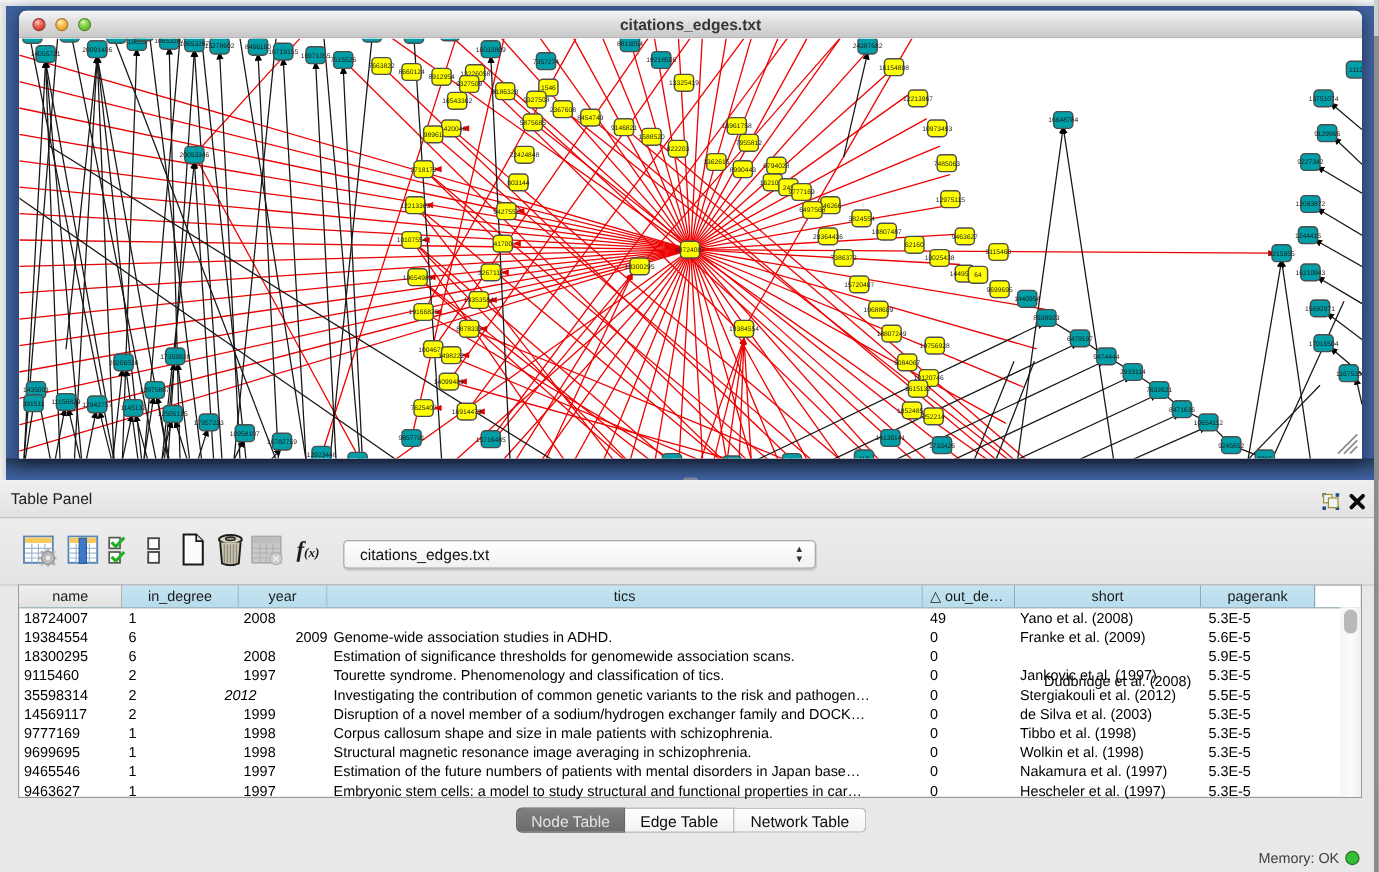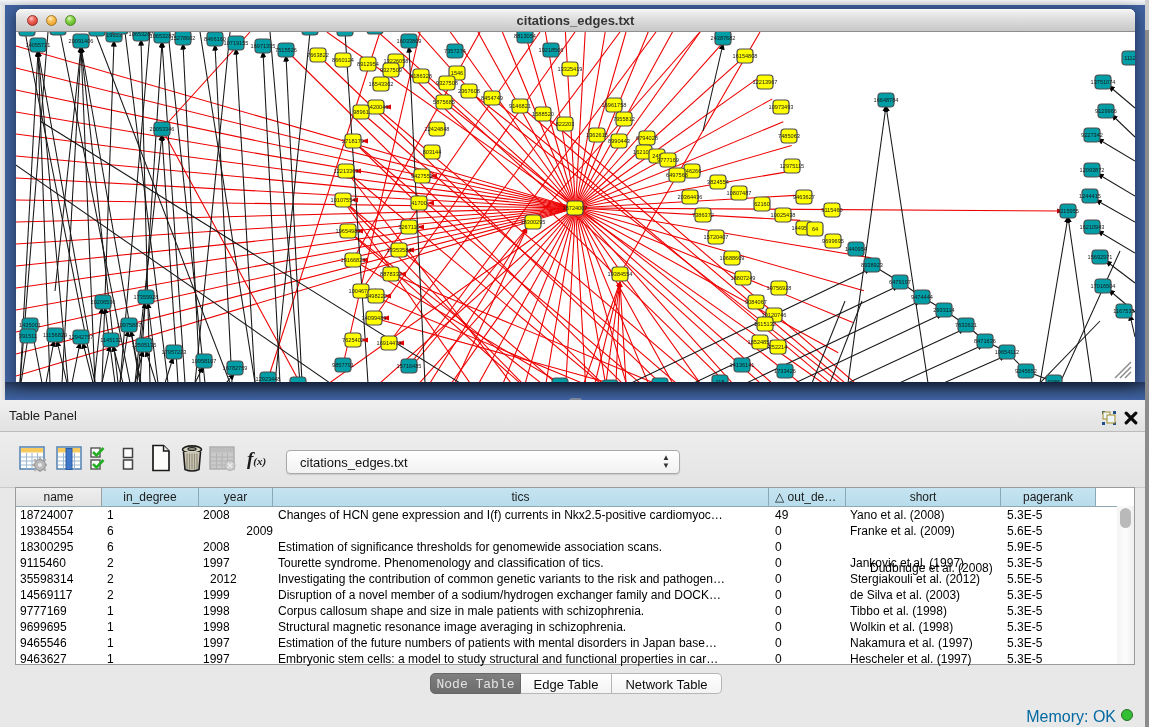--- a/index.html
+++ b/index.html
@@ -43,24 +43,24 @@
 .hg{background:linear-gradient(#efefef,#e2e2e2);border-right:1px solid #9e9e9e;}
 #hdrline{position:absolute;left:0;top:18px;width:1118px;height:1px;background:#8fa9b5;}
 .row{position:absolute;left:0;width:1100px;height:16px;font-size:12px;color:#000;white-space:nowrap;}
 .c{position:absolute;top:1px;overflow:hidden;}
 #vsb{position:absolute;left:1101px;top:18px;width:17px;height:158px;background:linear-gradient(90deg,#f4f4f4,#fcfcfc 50%,#efefef);}
 #vsb .thumb{position:absolute;left:3px;top:2px;width:11px;height:20px;border-radius:6px;background:#b9b9b9;}
 
 #tabs{left:430px;top:273px;height:21px;font-size:13px;}
 .tab{position:absolute;top:0;height:21px;line-height:21px;text-align:center;box-sizing:border-box;}
 #tab1{left:0;width:91px;background:linear-gradient(#7f7f7f,#6c6c6c);color:#e4e4e4;
- border:1px solid #676767;border-radius:5px 0 0 5px;font-family:Liberation Mono, monospace;}
+ border:1px solid #676767;border-radius:5px 0 0 5px;}
 #tab2{left:91px;width:91px;background:linear-gradient(#ffffff,#f3f3f3);color:#0c0c0c;border:1px solid #b6b6b6;border-left:none;}
 #tab3{left:182px;width:110px;background:linear-gradient(#ffffff,#f3f3f3);color:#0c0c0c;border:1px solid #b6b6b6;border-left:none;border-radius:0 5px 5px 0;}
-#mem{left:1016px;top:308px;width:100px;text-align:right;font-size:16px;color:#0369a1;}
+#mem{left:1016px;top:308px;width:100px;text-align:right;font-size:12px;color:#404040;}
 #memdot{left:1121px;top:309px;width:12px;height:12px;border-radius:50%;background:#33bf33;border:1.5px solid #2a6d2a;box-sizing:border-box;}
 </style></head><body>
 <div class="abs" id="desk"></div>
 <div class="abs" id="topstrip"></div>
 <div class="abs" id="leftstrip"></div>
 <div class="abs" id="underwin"></div>
 <div class="abs" style="left:569px;top:398px;width:13px;height:5px;border-radius:3px 3px 0 0;background:#9a9a9a;opacity:0.7;"></div>
 <div class="abs" id="win">
   <div class="abs" id="titlebar">
       <div class="ttl">citations_edges.txt</div>
@@ -962,29 +962,29 @@
 <div class="hc" style="left:183px;width:74px;">year</div>
 <div class="hc" style="left:257px;width:496px;">tics</div>
 <div class="hc" style="left:753px;width:77px;text-align:left;padding-left:6px;">△ out_de…</div>
 <div class="hc" style="left:830px;width:155px;">short</div>
 <div class="hc" style="left:985px;width:95px;">pagerank</div>
 <div id="hdrline"></div>
 <div class="row" style="top:19px;">
         <span class="c" style="left:4px;width:80px;">18724007</span>
         <span class="c" style="left:91px;width:90px;">1</span>
         <span class="c" style="left:187px;width:70px;">2008</span>
-        <span class="c" style="left:262px;width:492px;">Changes of HCN gene expression and I(f) currents in Nkx2.5-positive cardiomyoc…</span>
         <span class="c" style="left:759px;width:70px;">49</span>
         <span class="c" style="left:834px;width:150px;">Yano et al. (2008)</span>
         <span class="c" style="left:991px;width:90px;">5.3E-5</span>
       </div>
 <div class="row" style="top:35px;">
         <span class="c" style="left:4px;width:80px;">19384554</span>
         <span class="c" style="left:91px;width:90px;">6</span>
         <span class="c" style="left:187px;width:70px;text-align:right;">2009</span>
+        <span class="c" style="left:262px;width:492px;">Genome-wide association studies in ADHD.</span>
         <span class="c" style="left:759px;width:70px;">0</span>
         <span class="c" style="left:834px;width:150px;">Franke et al. (2009)</span>
         <span class="c" style="left:991px;width:90px;">5.6E-5</span>
       </div>
 <div class="row" style="top:51px;">
         <span class="c" style="left:4px;width:80px;">18300295</span>
         <span class="c" style="left:91px;width:90px;">6</span>
         <span class="c" style="left:187px;width:70px;">2008</span>
         <span class="c" style="left:262px;width:492px;">Estimation of significance thresholds for genomewide association scans.</span>
         <span class="c" style="left:759px;width:70px;">0</span>
@@ -996,21 +996,21 @@
         <span class="c" style="left:91px;width:90px;">2</span>
         <span class="c" style="left:187px;width:70px;">1997</span>
         <span class="c" style="left:262px;width:492px;">Tourette syndrome. Phenomenology and classification of tics.</span>
         <span class="c" style="left:759px;width:70px;">0</span>
         <span class="c" style="left:834px;width:150px;">Jankovic et al. (1997)</span>
         <span class="c" style="left:991px;width:90px;">5.3E-5</span>
       </div>
 <div class="row" style="top:83px;">
         <span class="c" style="left:4px;width:80px;">35598314</span>
         <span class="c" style="left:91px;width:90px;">2</span>
-        <span class="c" style="left:194px;width:70px;">2012</span>
+        <span class="c" style="left:171px;width:70px;font-style:italic;">2012</span>
         <span class="c" style="left:262px;width:492px;">Investigating the contribution of common genetic variants to the risk and pathogen…</span>
         <span class="c" style="left:759px;width:70px;">0</span>
         <span class="c" style="left:834px;width:150px;">Stergiakouli et al. (2012)</span>
         <span class="c" style="left:991px;width:90px;">5.5E-5</span>
       </div>
 <div class="row" style="top:99px;">
         <span class="c" style="left:4px;width:80px;">14569117</span>
         <span class="c" style="left:91px;width:90px;">2</span>
         <span class="c" style="left:187px;width:70px;">1999</span>
         <span class="c" style="left:262px;width:492px;">Disruption of a novel member of a sodium/hydrogen exchanger family and DOCK…</span>

